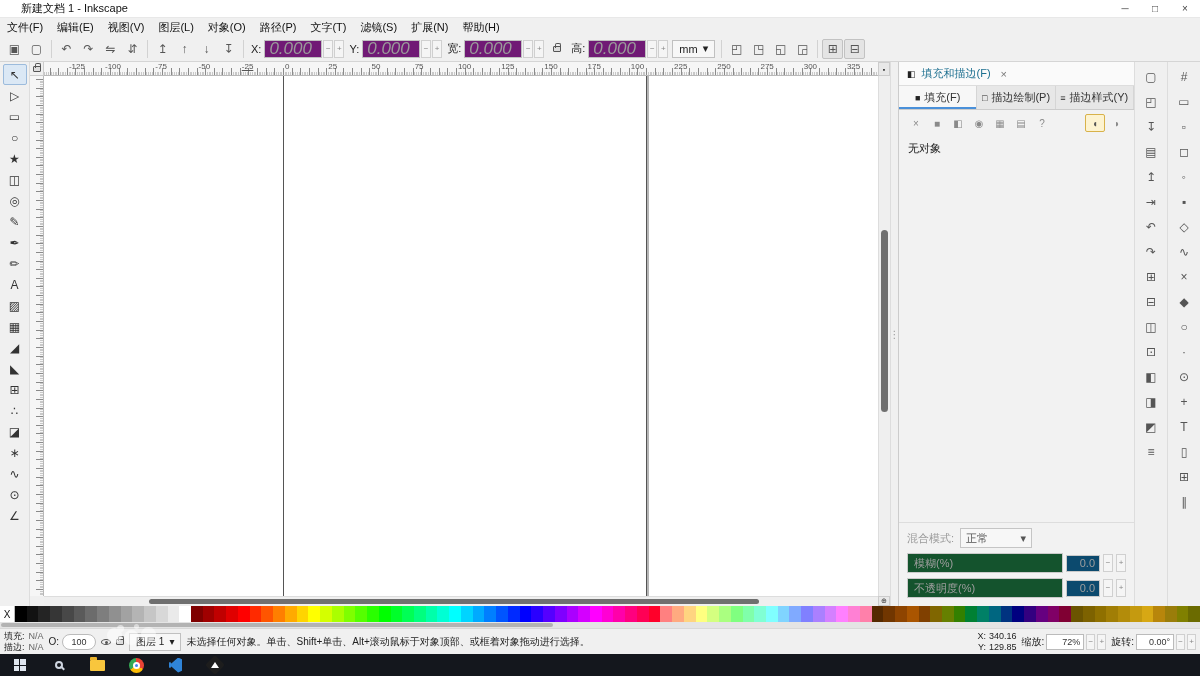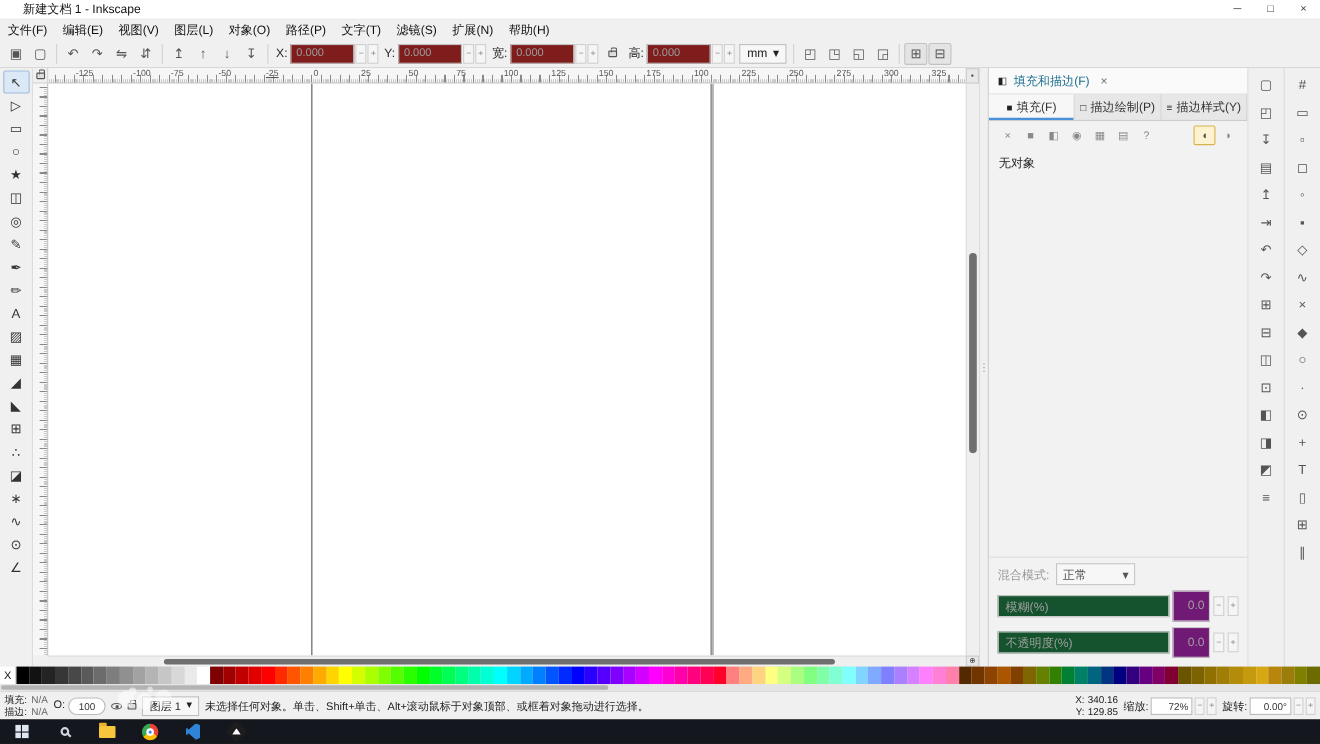--- a/index.html
+++ b/index.html
@@ -19,21 +19,21 @@
   .menu-item{padding:0 7px;color:#111;white-space:nowrap;}
 
   
   .cmdbar{height:26px;display:flex;align-items:center;font-size:11px;background:#f0f0f0;border-bottom:1px solid #d5d5d5;gap:1px;padding:0 4px;}
   .grp{display:flex;gap:1px;}
   .tbtn{width:21px;height:20px;display:flex;align-items:center;justify-content:center;color:#555;font-size:12px;border:1px solid transparent;border-radius:2px;background:transparent;}
   .tbtn.pressed{background:#e4e4e4;border-color:#c2c2c2;}
   .sep{width:1px;height:18px;background:#d2d2d2;margin:0 3px;}
   .field{display:flex;align-items:center;gap:1px;margin:0 1px;}
   .field label{color:#222;margin:0 2px;white-space:nowrap;}
-  .spin{width:58px;height:18px;background:#7f1d1d;border:1px solid #c0c0c0;font-size:10px;color:#9a9a9a;padding:1px 4px;display:flex;align-items:center;}
+  .spin{width:58px;height:18px;background:#701a75;border:1px solid #c0c0c0;font-size:17px;color:#9a9a9a;padding:1px 4px;display:flex;align-items:center;font-style:italic;}
   .mini-b{width:10px;height:18px;font-size:8px;line-height:16px;text-align:center;color:#888;border:1px solid #d0d0d0;background:#f5f5f5;display:inline-flex;align-items:center;justify-content:center;}
   .unit-dd{height:18px;border:1px solid #c0c0c0;background:#f7f7f7;padding:0 6px;display:flex;align-items:center;gap:5px;font-size:11px;color:#222;margin:0 2px;}
 
   
   .main{position:absolute;top:62px;left:0;width:1200px;height:544px;display:flex;}
   .toolbox{width:30px;background:#f0f0f0;border-right:1px solid #ddd;display:flex;flex-direction:column;align-items:center;padding-top:2px;}
   .tool-btn{width:24px;height:21px;display:flex;align-items:center;justify-content:center;font-size:12px;color:#333;border-radius:2px;border:1px solid transparent;}
   .tool-btn.active{background:#dbe8f5;border-color:#9cbbdc;}
 
   .canvas-zone{flex:1;position:relative;background:#f0f0f0;}
@@ -81,21 +81,21 @@
   .ft-btn{width:20px;height:18px;display:flex;align-items:center;justify-content:center;font-size:10px;color:#8a8a8a;border:1px solid transparent;border-radius:2px;}
   .ft-btn.active{background:#fdf3d0;border-color:#d8b24a;color:#555;}
   #fillrules{margin-left:auto;display:flex;gap:2px;}
   .no-object{font-size:11px;color:#222;padding:5px 9px;}
   .dock-body{flex:1;}
   .dock-bottom{border-top:1px solid #ddd;padding:5px 8px 8px;display:flex;flex-direction:column;gap:5px;background:#f2f2f2;}
   .blend-row{display:flex;align-items:center;justify-content:flex-start;gap:6px;font-size:11px;color:#9a9a9a;}
   .blend-dd{width:72px;height:20px;background:#f7f7f7;border:1px solid #c5c5c5;display:flex;align-items:center;justify-content:space-between;padding:0 5px;color:#555;}
   .slider-row{display:flex;align-items:center;gap:3px;}
   .slider-entry{flex:1;height:20px;border:1px solid #cacaca;background:#14532d;color:#9e9e9e;font-size:11px;display:flex;align-items:center;padding:0 6px;white-space:nowrap;}
-  .small-val{width:34px;height:28px;border:1px solid #cacaca;background:#701a75;color:#9e9e9e;font-size:11px;display:flex;align-items:center;justify-content:flex-end;padding:0 4px;}
+  .small-val{width:34px;height:17px;border:1px solid #cacaca;background:#0c4a6e;color:#9e9e9e;font-size:11px;display:flex;align-items:center;justify-content:flex-end;padding:0 4px;}
 
   
   .commands-col,.snap-col{width:33px;background:#f0f0f0;border-left:1px solid #ddd;display:flex;flex-direction:column;align-items:center;padding-top:4px;gap:3px;overflow:hidden;}
   .icon-btn{width:24px;height:22px;display:flex;align-items:center;justify-content:center;font-size:12px;color:#555;border-radius:2px;}
 
   
   .palette{position:absolute;left:0;top:606px;width:1200px;height:16px;display:flex;background:#e9e9e9;}
   .no-color{width:15px;height:100%;background:#fff;border-right:1px solid #bbb;display:flex;align-items:center;justify-content:center;font-size:10px;color:#111;}
   .swatch{flex:1;height:100%;}
   .palette-scroll{position:absolute;left:0;top:622px;width:1200px;height:6px;background:#e4e4e4;}
@@ -262,21 +262,21 @@
         <div class="tool-btn">⊙</div>
         <div class="tool-btn">∠</div>
       </div>
 
     <div class="canvas-zone">
       <div class="corner">
           <span class="mini-lock"></span>
         </div>
       <div class="hruler" id="hruler">
           <span class="rlabel" style="left: 24.875px;">-125</span>
-          <span class="rlabel" style="left: 77px;">-100</span>
+          <span class="rlabel" style="left: 61px;">-100</span>
           <span class="rlabel" style="left: 111.325px;">-75</span>
           <span class="rlabel" style="left: 154.55px;">-50</span>
           <span class="rlabel" style="left: 197.775px; text-decoration: underline;">-25</span>
           <span class="rlabel" style="left: 241px;">0</span>
           <span class="rlabel" style="left: 284.225px;">25</span>
           <span class="rlabel" style="left: 327.45px;">50</span>
           <span class="rlabel" style="left: 370.675px;">75</span>
           <span class="rlabel" style="left: 413.9px;">100</span>
           <span class="rlabel" style="left: 457.125px;">125</span>
           <span class="rlabel" style="left: 500.35px;">150</span>

